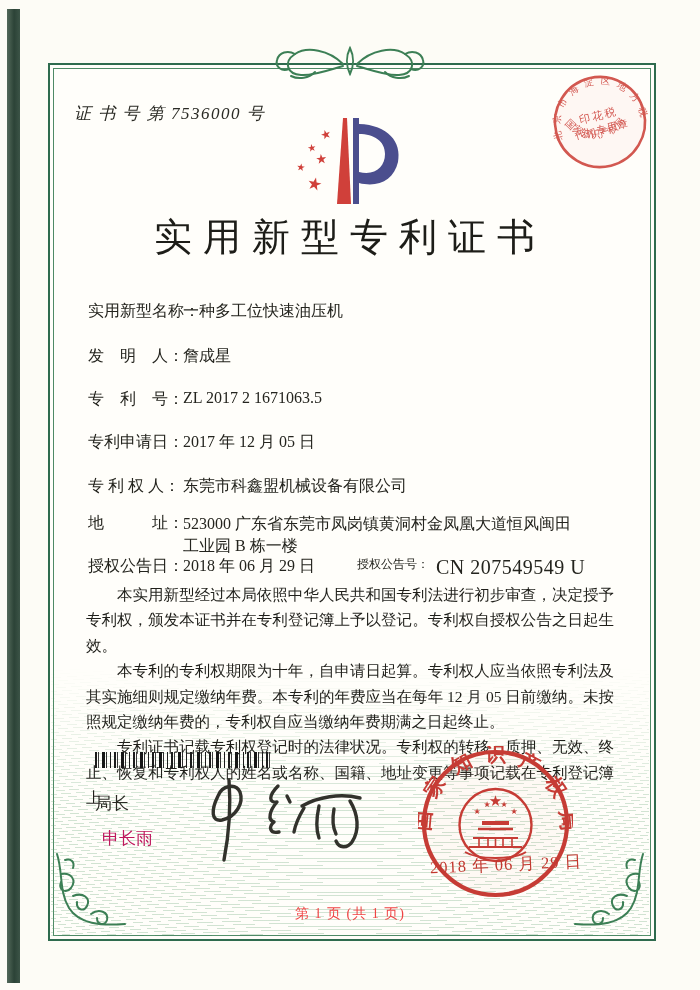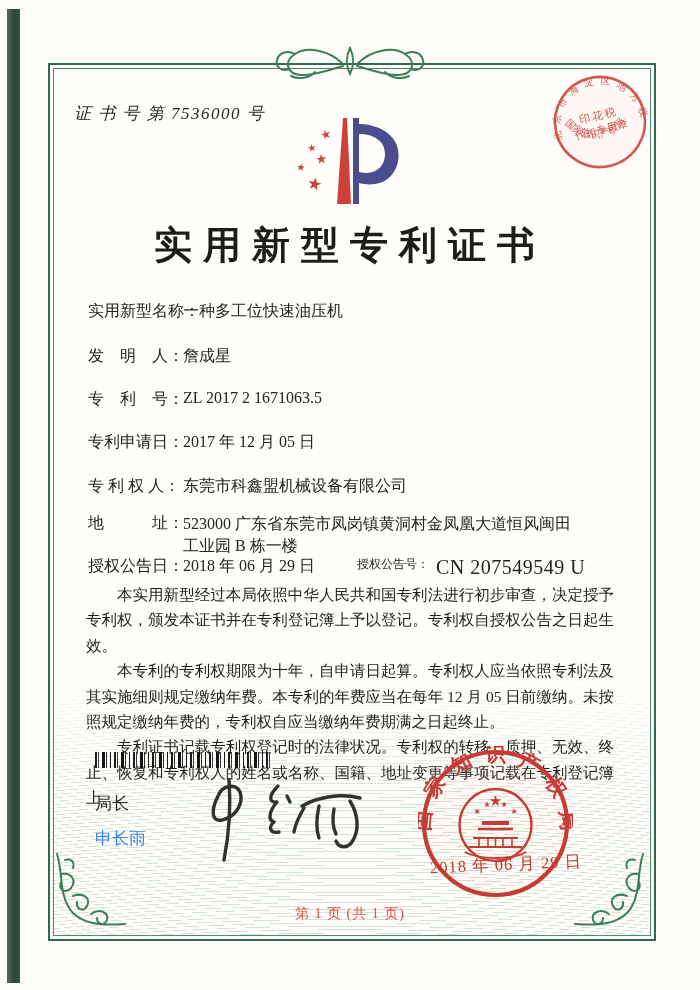--- a/index.html
+++ b/index.html
@@ -28,43 +28,43 @@
       rgba(255,255,255,0) 1.3px, rgba(255,255,255,0) 6.8px);
     -webkit-mask-image:linear-gradient(to bottom,transparent 0,rgba(0,0,0,.5) 70px,#000 140px);
     mask-image:linear-gradient(to bottom,transparent 0,rgba(0,0,0,.5) 70px,#000 140px);
   }
   .cert-no{
     position:absolute;left:74px;top:102px;font-size:17px;color:#2a2a24;
     letter-spacing:1.5px;
     font-style:italic;
   }
   .title{
-    position:absolute;left:48px;top:220px;width:604px;text-align:center;
-    font-size:38px;font-weight:700;color:#1d1d18;letter-spacing:11px;
+    position:absolute;left:48px;top:212px;width:604px;text-align:center;
+    font-size:38px;font-weight:400;color:#1d1d18;letter-spacing:11px;
   }
   .row{position:absolute;left:88px;font-size:16px;color:#24241e;}
   .row .lbl{position:absolute;left:0;top:0;width:100px;white-space:nowrap;}
   .row .val{position:absolute;left:95px;top:0;white-space:nowrap;}
   .row .val.wrap{white-space:normal;width:402px;line-height:22px;}
   .grant-no-lbl{position:absolute;left:357px;top:556px;font-size:12px;color:#24241e;}
   .grant-no-val{position:absolute;left:436px;top:556px;font-size:20px;color:#24241e;letter-spacing:.5px;}
   .body-text{
     position:absolute;left:86px;top:582px;width:528px;
     font-size:15.5px;line-height:25.4px;color:#1f1f1a;text-align:justify;
   }
   .body-text p{margin:0;text-indent:2em;}
   .barcode{
     position:absolute;left:95px;top:752px;width:178px;height:16px;
     background:repeating-linear-gradient(90deg,
       #1c1c1c 0 2px,transparent 2px 3px,#3a3a3a 3px 4px,transparent 4px 7px,
       #161616 7px 10px,transparent 10px 11px,#2e2e2e 11px 12px,transparent 12px 15px,
       #1c1c1c 15px 16px,transparent 16px 19px);
   }
   .director-title{position:absolute;left:95px;top:792px;font-size:17px;color:#2a2a24;font-family:"Liberation Sans","DejaVu Sans",sans-serif;text-align:right;}
-  .director-name{position:absolute;left:95px;top:827px;font-size:17px;color:#3b82f6;font-family:"Liberation Sans","DejaVu Sans",sans-serif;}
+  .director-name{position:absolute;left:102px;top:827px;font-size:17px;color:#be185d;font-family:"Liberation Sans","DejaVu Sans",sans-serif;}
   .signature{position:absolute;left:198px;top:776px;}
   .office-seal{position:absolute;left:418px;top:746px;}
   .seal-date{
     position:absolute;left:430px;top:854px;font-size:16.5px;color:#c2382f;
     letter-spacing:1px;transform:rotate(-2.5deg);white-space:nowrap;
   }
   .tax-seal{position:absolute;left:551px;top:73px;transform:rotate(-14deg);opacity:.92;}
   .top-ornament{position:absolute;left:255px;top:42px;}
   .corner-ornament{position:absolute;}
   .corner-left{left:51px;top:852px;}

